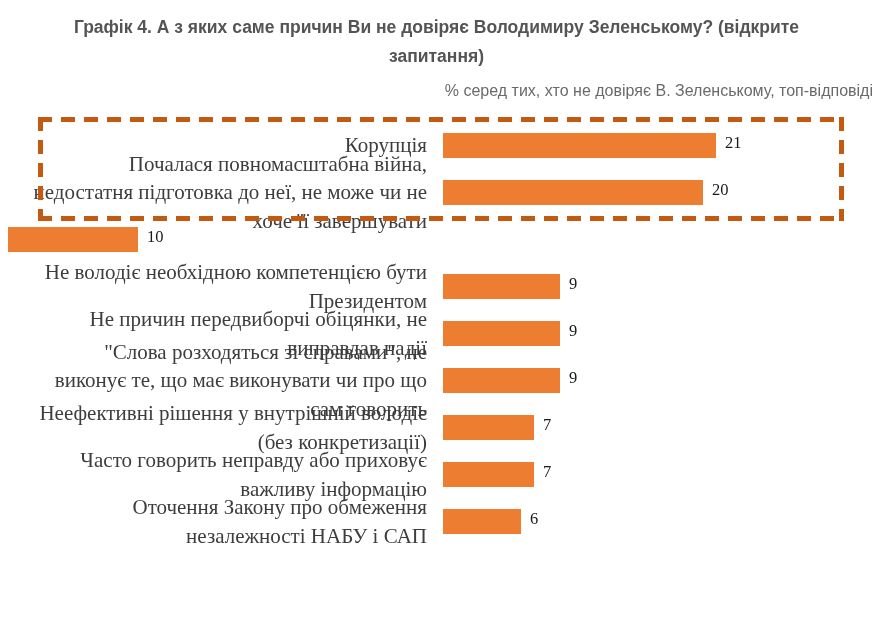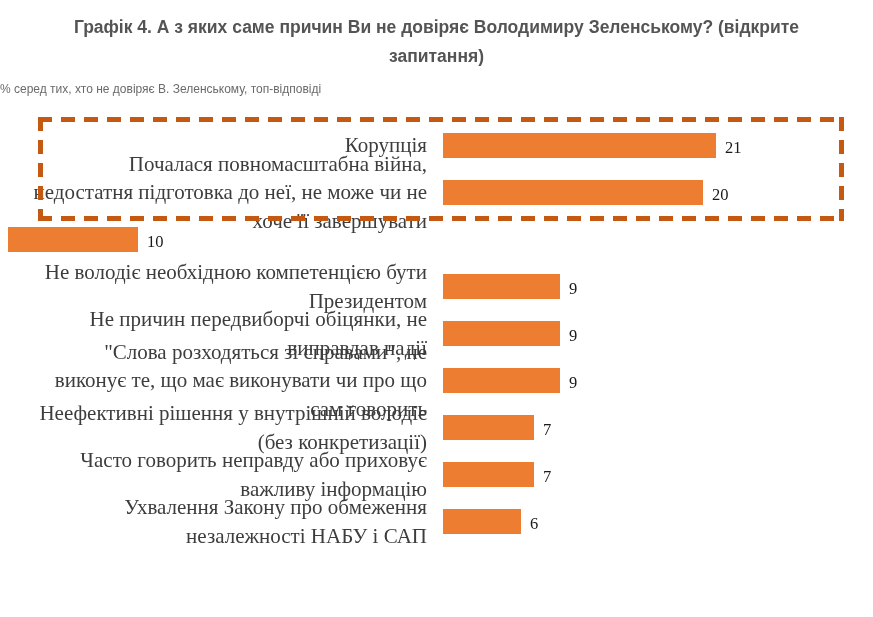--- a/index.html
+++ b/index.html
@@ -24,22 +24,22 @@
     margin:0 auto;
     max-width:790px;
     text-align:center;
     font-size:17.5px;
     font-weight:bold;
     line-height:1.65;
     color:var(--title);
   }
   .subtitle{
     margin:11px auto 11px;
-    text-align:left;
-    font-size:12px;
+    text-align:right;
+    font-size:16px;
     color:var(--subtitle);
   }
   .chart{
     position:absolute;
     left:0;top:122px;right:0;
   }
   .row{
     display:flex;
     align-items:center;
     height:47px;
@@ -49,21 +49,21 @@
     padding:0 8px 0 28px;
     text-align:right;
     font-family:"Liberation Serif", serif;
     font-size:21px;
     line-height:1.35;
     color:var(--label);
   }
   .bar-wrap{
     flex:1;
     display:flex;
-    align-items:flex-end;
+    align-items:flex-start;
     padding-left:8px;
   }
   .bar{
     height:25px;
     background:var(--bar);
   }
   .value-label{
     margin-left:9px;
     font-family:"Liberation Serif", serif;
     font-size:16.5px;
@@ -144,21 +144,21 @@
         </div>
       </div>
       <div class="row">
         <div class="cat-label">Часто говорить неправду або приховує важливу інформацію</div>
         <div class="bar-wrap">
           <div class="bar" style="width: 91px;"></div>
           <div class="value-label">7</div>
         </div>
       </div>
       <div class="row">
-        <div class="cat-label">Ухвалення Закону про обмеження незалежності НАБУ і САП</div>
+        <div class="cat-label">Оточення Закону про обмеження незалежності НАБУ і САП</div>
         <div class="bar-wrap">
           <div class="bar" style="width: 78px;"></div>
           <div class="value-label">6</div>
         </div>
       </div>
     </div>
 
   <div class="highlight-box">
     <div class="hl-edge top"></div>
     <div class="hl-edge bottom"></div>

